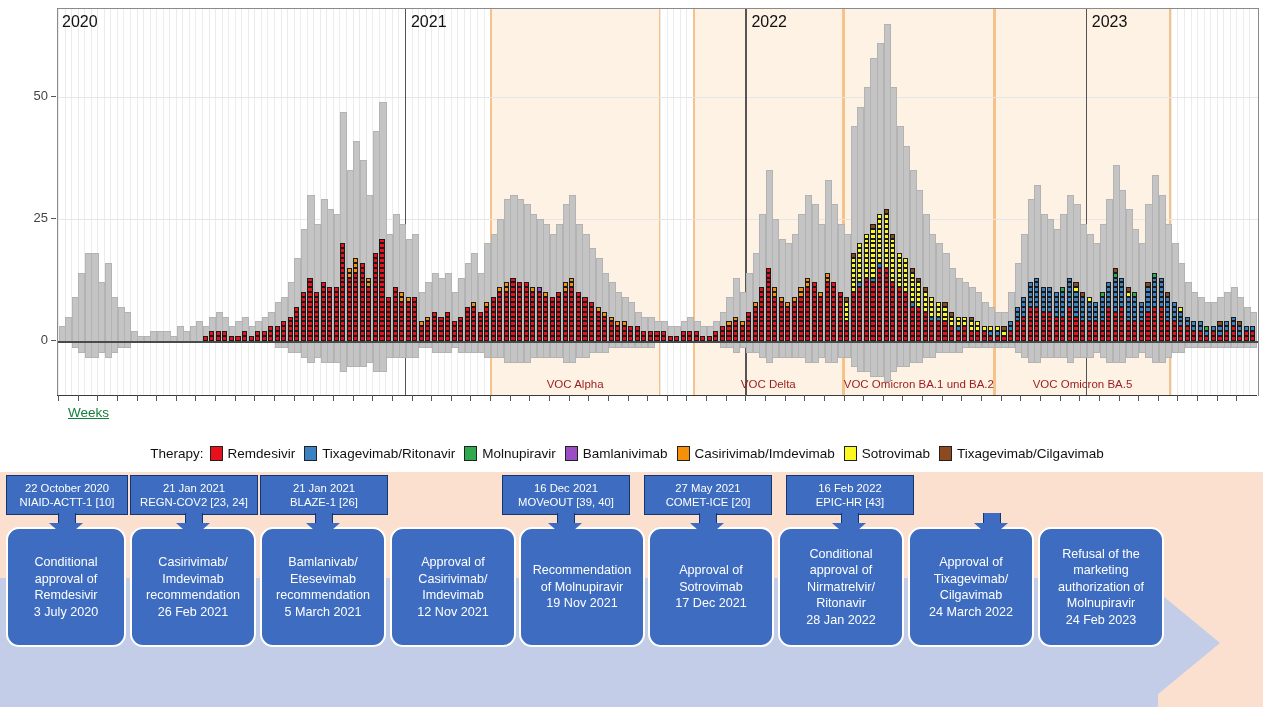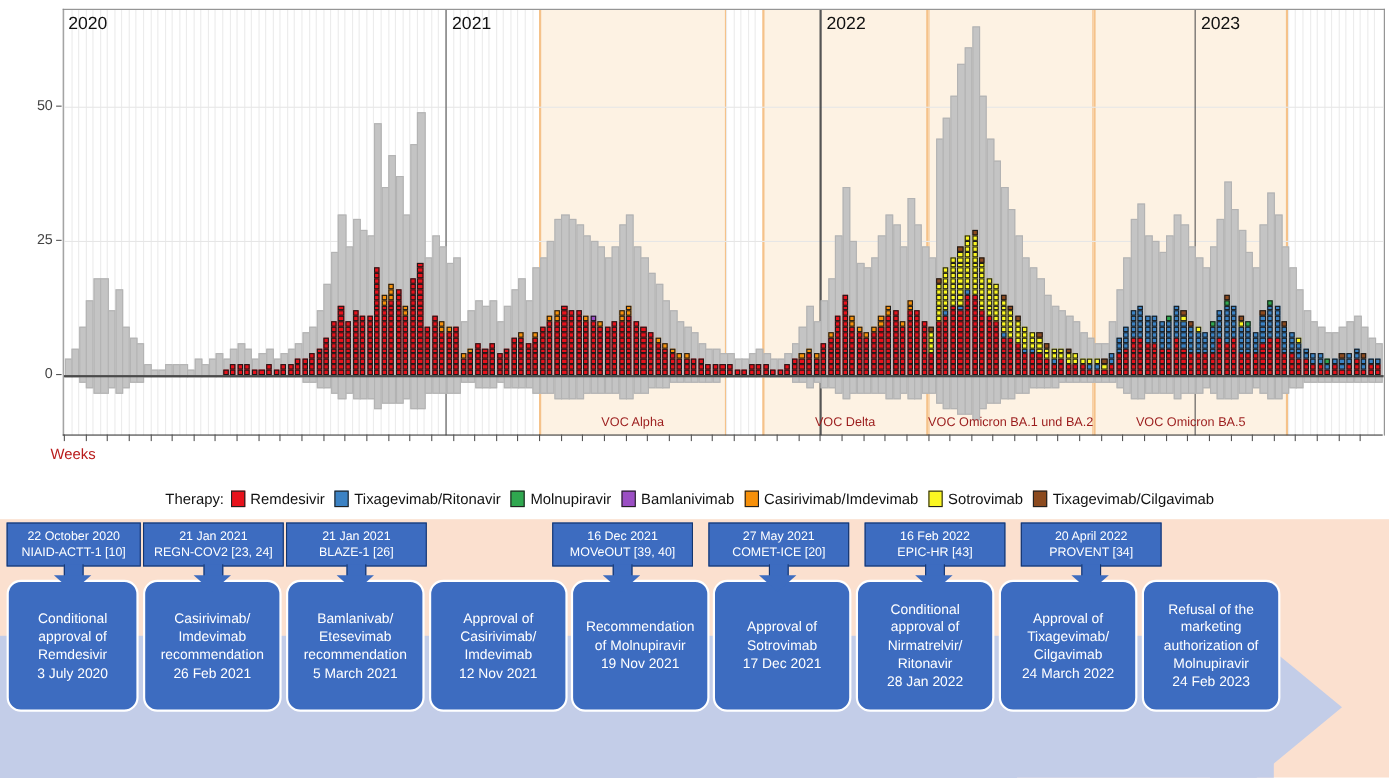--- a/index.html
+++ b/index.html
@@ -20,21 +20,21 @@
   .gridv{position:absolute;top:0;bottom:0;width:1px;background:#ececec;}
   .gridh{position:absolute;left:0;right:0;height:1px;background:#e6e6e6;}
   .zeroline{position:absolute;left:0;right:0;height:1.6px;background:#4a4a4a;}
   .yearlbl{position:absolute;top:4px;font-size:16px;color:#111;font-weight:normal;}
   .voclbl{position:absolute;font-size:11.5px;color:#9b1c1c;white-space:nowrap;}
   .bar-grey{position:absolute;background:#c4c4c4;border:0.5px solid #b3b3b3;}
   .bar-neg{position:absolute;background:#c4c4c4;border:0.5px solid #b3b3b3;}
   .cell{position:absolute;border:0.8px solid #1a1a1a;box-sizing:border-box;}
   #xaxis{position:absolute;left:57px;top:395px;width:1200px;height:1.4px;background:#3a3a3a;}
   .xtick{position:absolute;top:395px;width:1px;height:6px;background:#555;}
-  #weeks{position:absolute;left:46px;top:405px;font-size:13.5px;color:#b91c1c;}
+  #weeks{position:absolute;left:68px;top:405px;font-size:13.5px;color:#15803d;text-decoration:underline;}
 
   
   #legend{position:absolute;left:0;top:438px;width:1263px;height:30px;
           display:flex;align-items:center;justify-content:center;font-size:13.5px;color:#111;}
   #legend .lg-title{margin-right:6px;}
   .lg-item{display:flex;align-items:center;margin-right:9px;}
   .lg-sw{width:13px;height:15px;border:1.2px solid #222;margin-right:5px;box-sizing:border-box;}
   .lg-tx{white-space:nowrap;}
 
   
@@ -2062,21 +2062,17 @@
       <div class="head"></div>
     </div>
     <div class="ev-box" style="left: 786px; top: 9px; width: 126px; height: 38px;">
       <div>16 Feb 2022</div>
       <div>EPIC-HR [43]</div>
     </div>
     <div class="ev-arrow" style="left: 832px; top: 47px; width: 34px; height: 26px;">
       <div class="stem"></div>
       <div class="head"></div>
     </div>
-    <div class="ev-box" style="left: 928px; top: 9px; width: 126px; height: 38px;">
-      <div>20 April 2022</div>
-      <div>PROVENT [34]</div>
-    </div>
     <div class="ev-arrow" style="left: 974px; top: 47px; width: 34px; height: 26px;">
       <div class="stem"></div>
       <div class="head"></div>
     </div>
   </div>
 
 </body></html>

